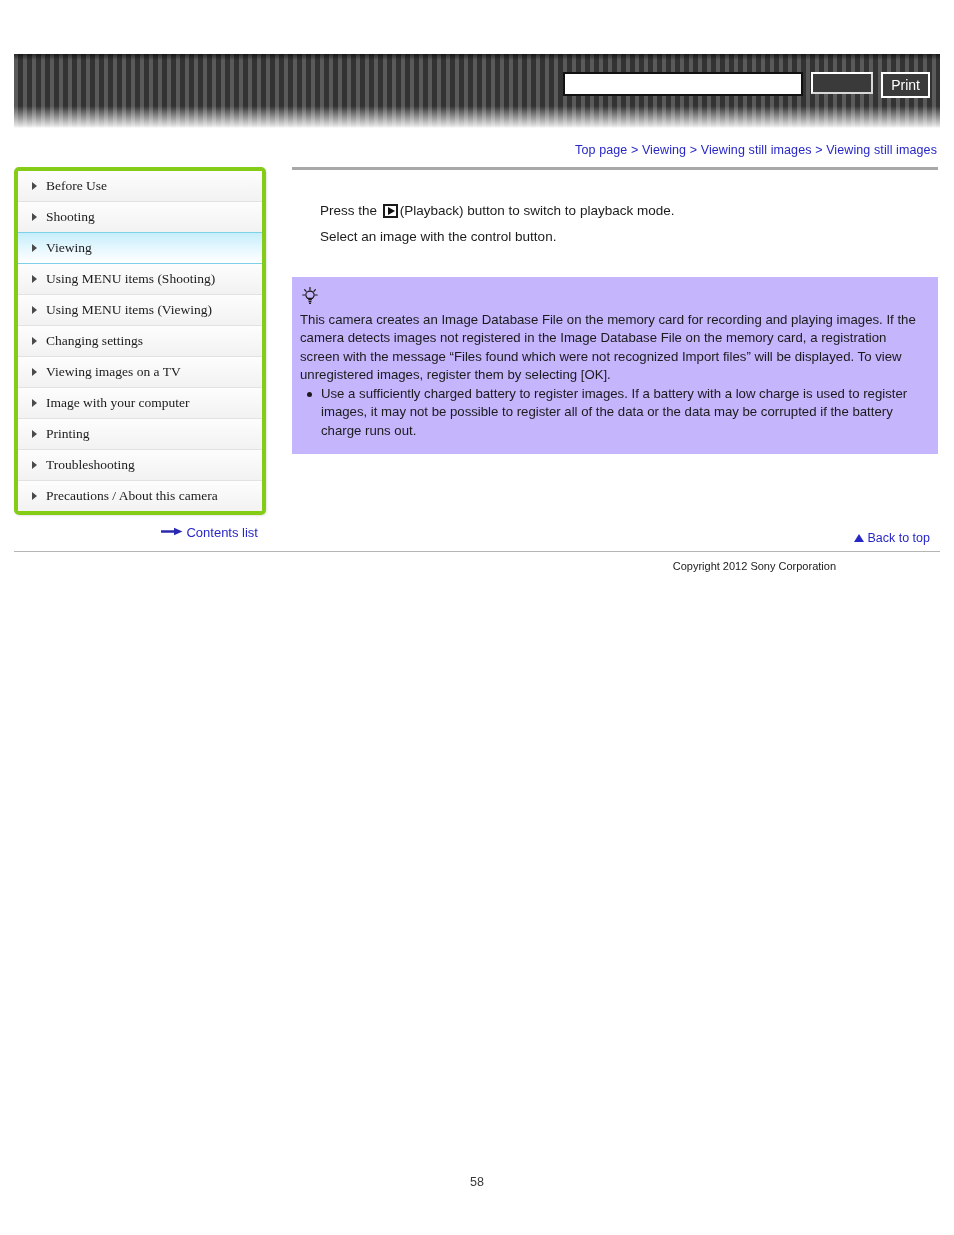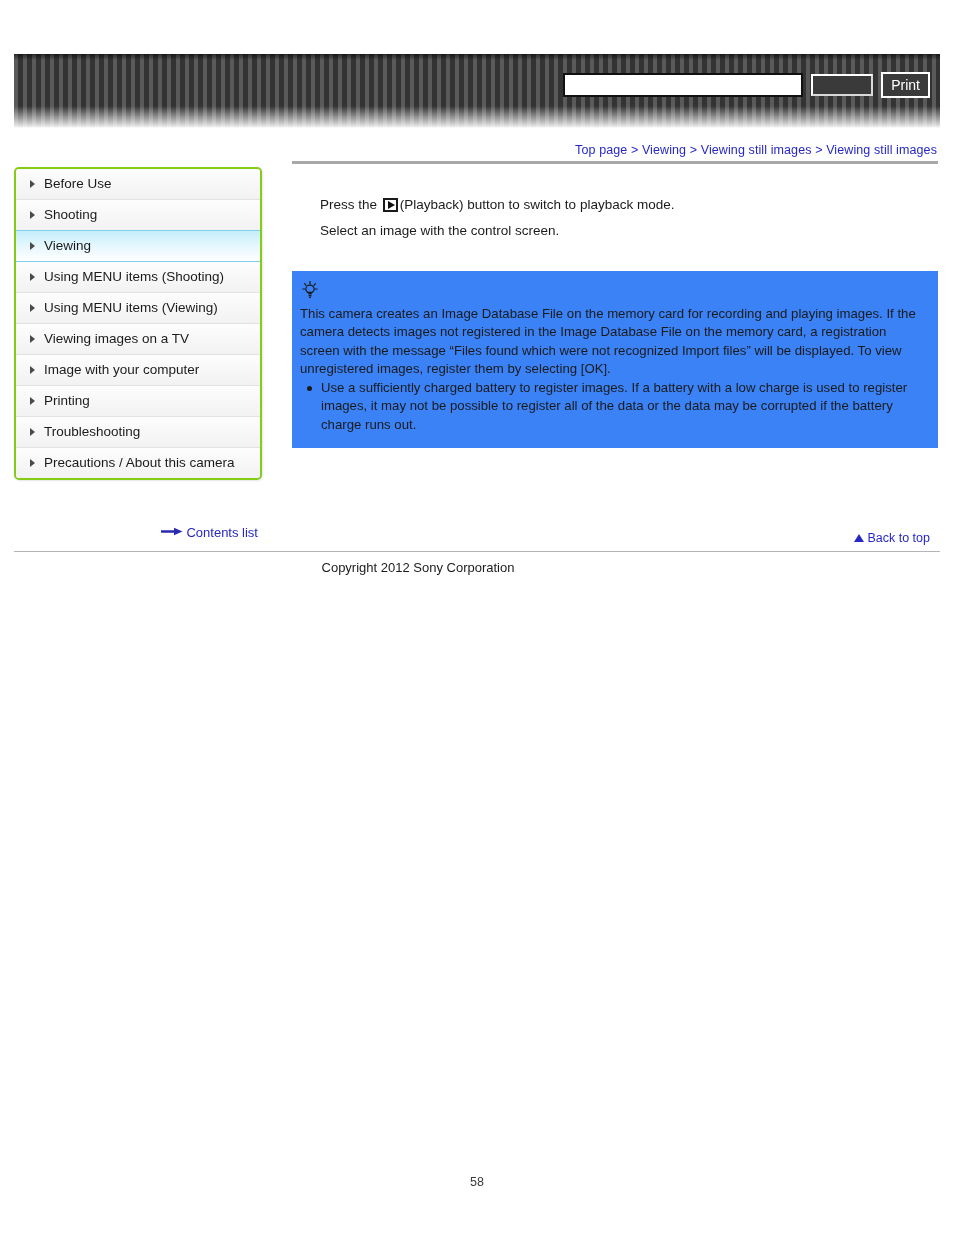--- a/index.html
+++ b/index.html
@@ -30,21 +30,21 @@
       repeating-linear-gradient(to right,
         #5a5a5a 0px, #5a5a5a 4px,
         #333333 4px, #333333 9px);
     overflow: hidden;
   }
   #header-controls {
     position: absolute;
     right: 10px;
     top: 18px;
     display: flex;
-    align-items: center;
+    align-items: flex-start;
     gap: 8px;
   }
   #search-input {
     width: 228px;
     height: 20px;
     border: 2px solid #111111;
     background: #ffffff;
     font-family: "Liberation Sans", sans-serif;
     font-size: 12px;
     padding: 0 4px;
@@ -89,25 +89,26 @@
   }
   #breadcrumb .crumb { color: #2727c8; text-decoration: none; }
   #breadcrumb .sep { color: #2727c8; }
 
   
   #sidebar {
     position: absolute;
     left: 14px;
     top: 167px;
     width: 244px;
-    border: 2px solid #84cc16;
+    border: 4px solid #84cc16;
     border-radius: 5px;
     background: #fbfbfb;
     box-shadow: 1px 1px 2px rgba(0,0,0,0.10);
     overflow: hidden;
+    font-family: Liberation Serif, serif;
   }
   .nav-item {
     position: relative;
     height: 30px;
     line-height: 30px;
     padding-left: 28px;
     font-size: 13.5px;
     color: #1b1b1b;
     border-bottom: 1px solid #e2e2e2;
     background: linear-gradient(to bottom, #fdfdfd 0%, #f2f2f2 100%);
@@ -147,21 +148,21 @@
   }
   #contents-list a {
     color: #2727c8;
     text-decoration: none;
   }
 
   
   #main {
     position: absolute;
     left: 292px;
-    top: 161px;
+    top: 167px;
     width: 646px;
   }
   #content-rule {
     height: 3px;
     background: #a8a8a8;
     margin: 0 0 0 0;
   }
   #body-text {
     margin-top: 28px;
     padding-left: 28px;
@@ -189,21 +190,21 @@
     top: 1px;
     width: 0; height: 0;
     border-left: 7px solid #111111;
     border-top: 4px solid transparent;
     border-bottom: 4px solid transparent;
   }
 
   
   #tip-box {
     margin-top: 28px;
-    background: #3b82f6;
+    background: #c4b5fd;
     padding: 8px 12px 14px 8px;
     font-size: 13.2px;
     line-height: 18.5px;
     color: #1b1b1b;
   }
   .bulb-icon { display: block; margin: 2px 0 1px 2px; }
   #tip-main { margin: 0; }
   #tip-list {
     margin: 0;
     padding: 0;
@@ -250,22 +251,22 @@
     top: 551px;
     width: 926px;
     height: 1px;
     background: #b5b5b5;
   }
   #copyright {
     position: absolute;
     left: 0;
     top: 551px;
     width: 836px;
-    text-align: center;
-    font-size: 13px;
+    text-align: right;
+    font-size: 11px;
     color: #1b1b1b;
     padding-top: 9px;
   }
   #page-number {
     position: absolute;
     left: 0;
     top: 1175px;
     width: 954px;
     text-align: center;
     font-size: 12.5px;
@@ -309,20 +310,24 @@
   <div class="nav-item">
     <span class="tri"></span>
     <span>Using MENU items (Shooting)</span>
   </div>
   <div class="nav-item">
     <span class="tri"></span>
     <span>Using MENU items (Viewing)</span>
   </div>
   <div class="nav-item">
     <span class="tri"></span>
+    <span>Changing settings</span>
+  </div>
+  <div class="nav-item">
+    <span class="tri"></span>
     <span>Viewing images on a TV</span>
   </div>
   <div class="nav-item">
     <span class="tri"></span>
     <span>Image with your computer</span>
   </div>
   <div class="nav-item">
     <span class="tri"></span>
     <span>Printing</span>
   </div>
@@ -343,21 +348,21 @@
     </svg>
   </span><a href="#">Contents list</a>
 </div>
 
 <main id="main">
   <div id="content-rule"></div>
 
   <div id="body-text">
     <p><span>Press the</span>
       <span class="playback-icon"></span><span>(Playback) button to switch to playback mode.</span></p>
-    <p>Select an image with the control screen.</p>
+    <p>Select an image with the control button.</p>
   </div>
 
   <div id="tip-box">
     <span class="bulb-icon">
       <svg width="16" height="17" viewBox="0 0 16 17">
         <g stroke="#1b1b1b" stroke-width="1.2" stroke-linecap="round" fill="none">
           <line x1="8" y1="0.6" x2="8" y2="3"></line>
           <line x1="2.6" y1="2.6" x2="4.1" y2="4.4"></line>
           <line x1="13.4" y1="2.6" x2="11.9" y2="4.4"></line>
           <line x1="0.8" y1="8" x2="2.7" y2="8"></line>

